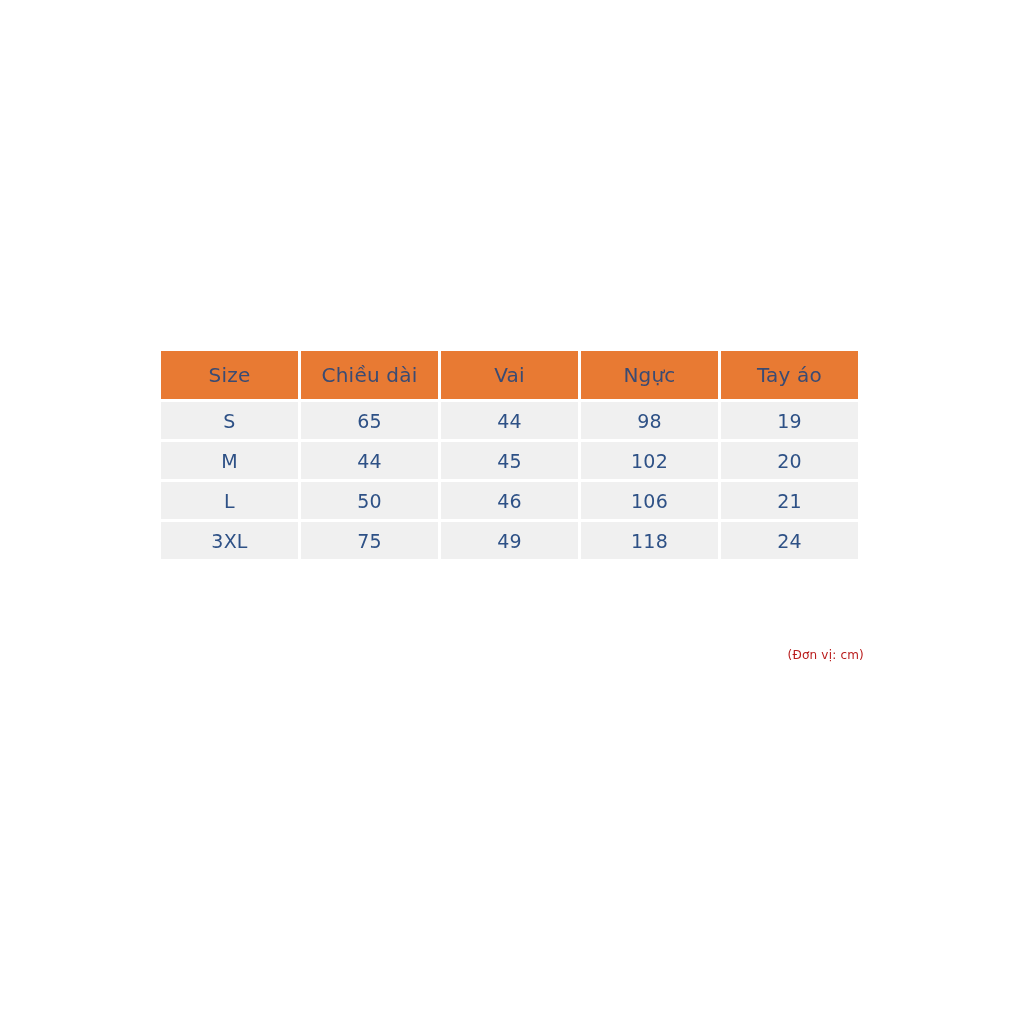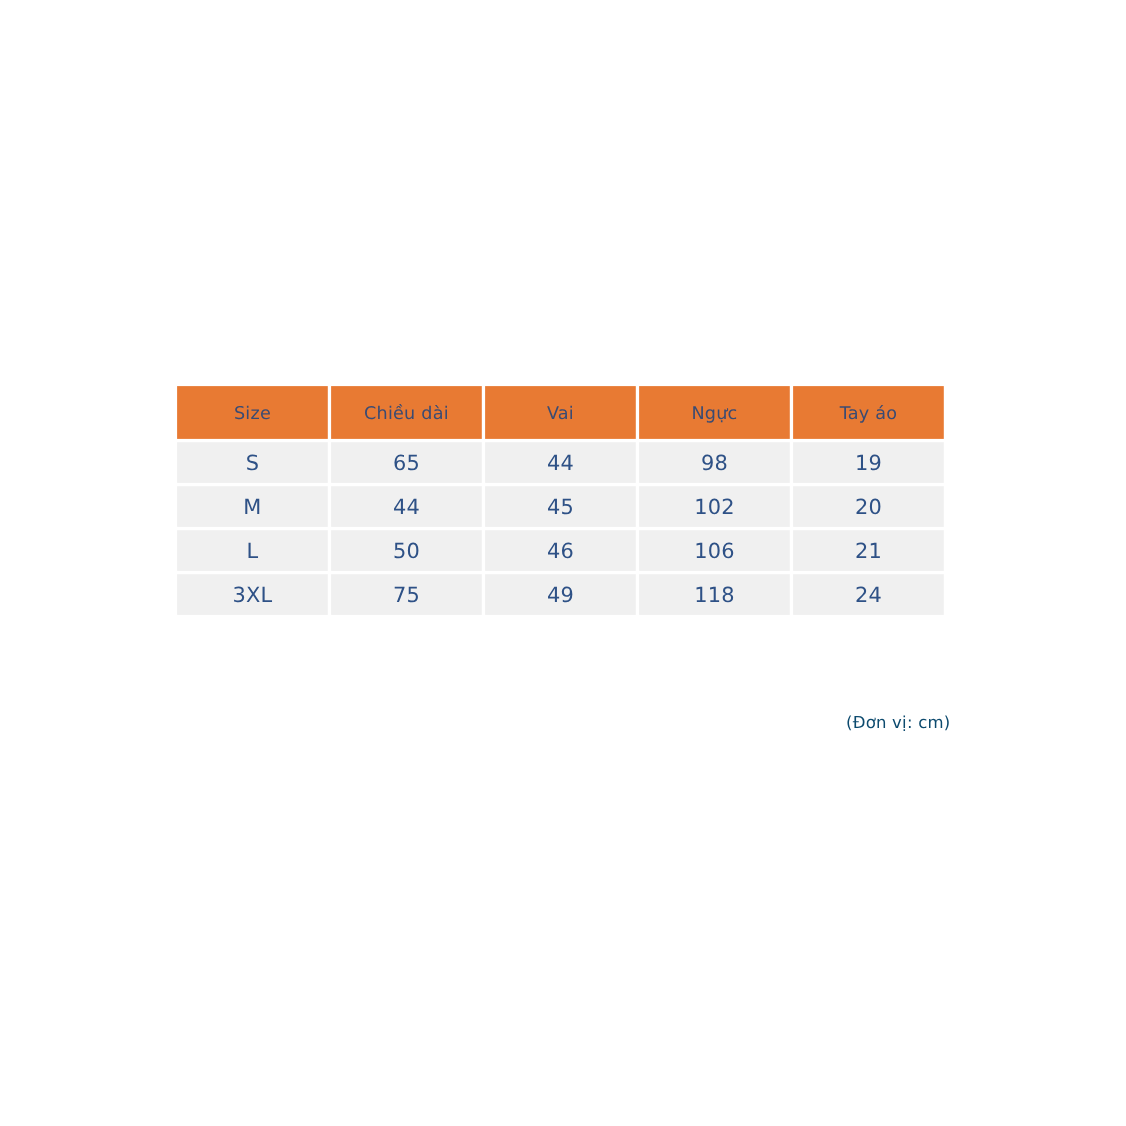--- a/index.html
+++ b/index.html
@@ -35,21 +35,21 @@
     margin: 0;
     text-align: center;
     vertical-align: middle;
     font-weight: normal;
   }
 
   table.size-table thead th {
     height: 48px;
     background: #e87a33;
     color: #3a4b73;
-    font-size: 16px;
+    font-size: 20px;
     letter-spacing: 0.2px;
   }
 
   table.size-table tbody td {
     height: 37px;
     background: #f0f0f0;
     color: #2e5186;
     font-size: 19px;
     letter-spacing: 0.2px;
   }
@@ -57,22 +57,22 @@
   td.size-cell {
     font-size: 19px;
   }
 
   #unit-note {
     position: absolute;
     left: 161px;
     top: 648px;
     width: 703px;
     text-align: right;
-    color: #0c4a6e;
-    font-size: 15px;
+    color: #b91c1c;
+    font-size: 12px;
     letter-spacing: 0.2px;
   }
 </style>
 </head>
 <body>
 
 <div id="size-chart-wrap">
   <table class="size-table">
     <thead>
       <tr>

